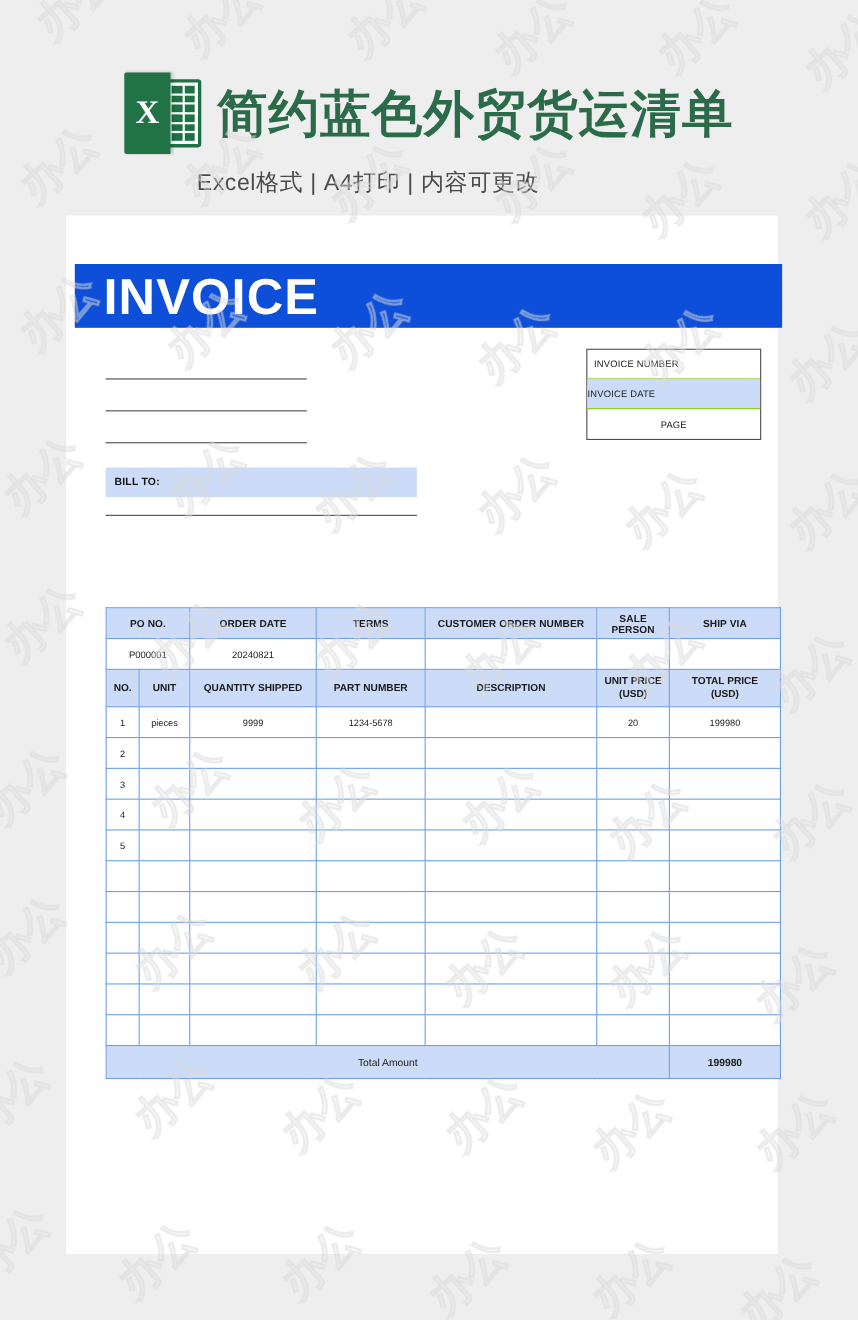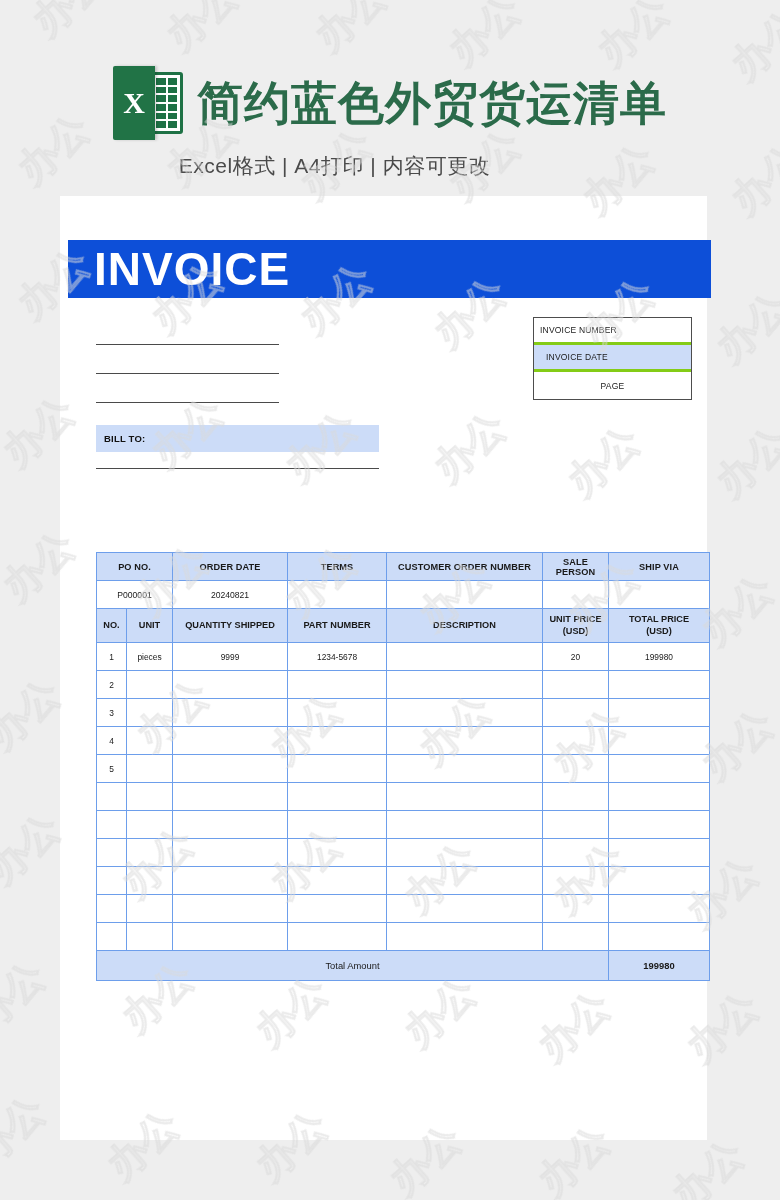--- a/index.html
+++ b/index.html
@@ -154,30 +154,30 @@
   #meta-box {
     position: absolute;
     left: 473px;
     top: 121px;
     width: 159px;
     border: 1px solid #4d4d4d;
     background: #fff;
   }
   #meta-box .meta-row {
     height: 27px;
-    border-bottom: 3px solid #84cc16;
+    border-bottom: 1px solid #84cc16;
     display: flex;
     align-items: center;
     font-size: 8.5px;
     color: #1a1a1a;
     letter-spacing: .2px;
   }
   #meta-box .meta-row:last-child { border-bottom: none; }
   #meta-box .meta-row.left   { justify-content: flex-start; padding-left: 6px; }
-  #meta-box .meta-row.indent { justify-content: flex-start; padding-left: 12px; background: #ccdcf8; }
+  #meta-box .meta-row.indent { justify-content: flex-start; background: #ccdcf8; }
   #meta-box .meta-row.center { justify-content: center; }
 
   
   .party {
     position: absolute;
     height: 27px;
     background: #ccdcf8;
     display: flex;
     align-items: center;
     font-size: 9.5px;

